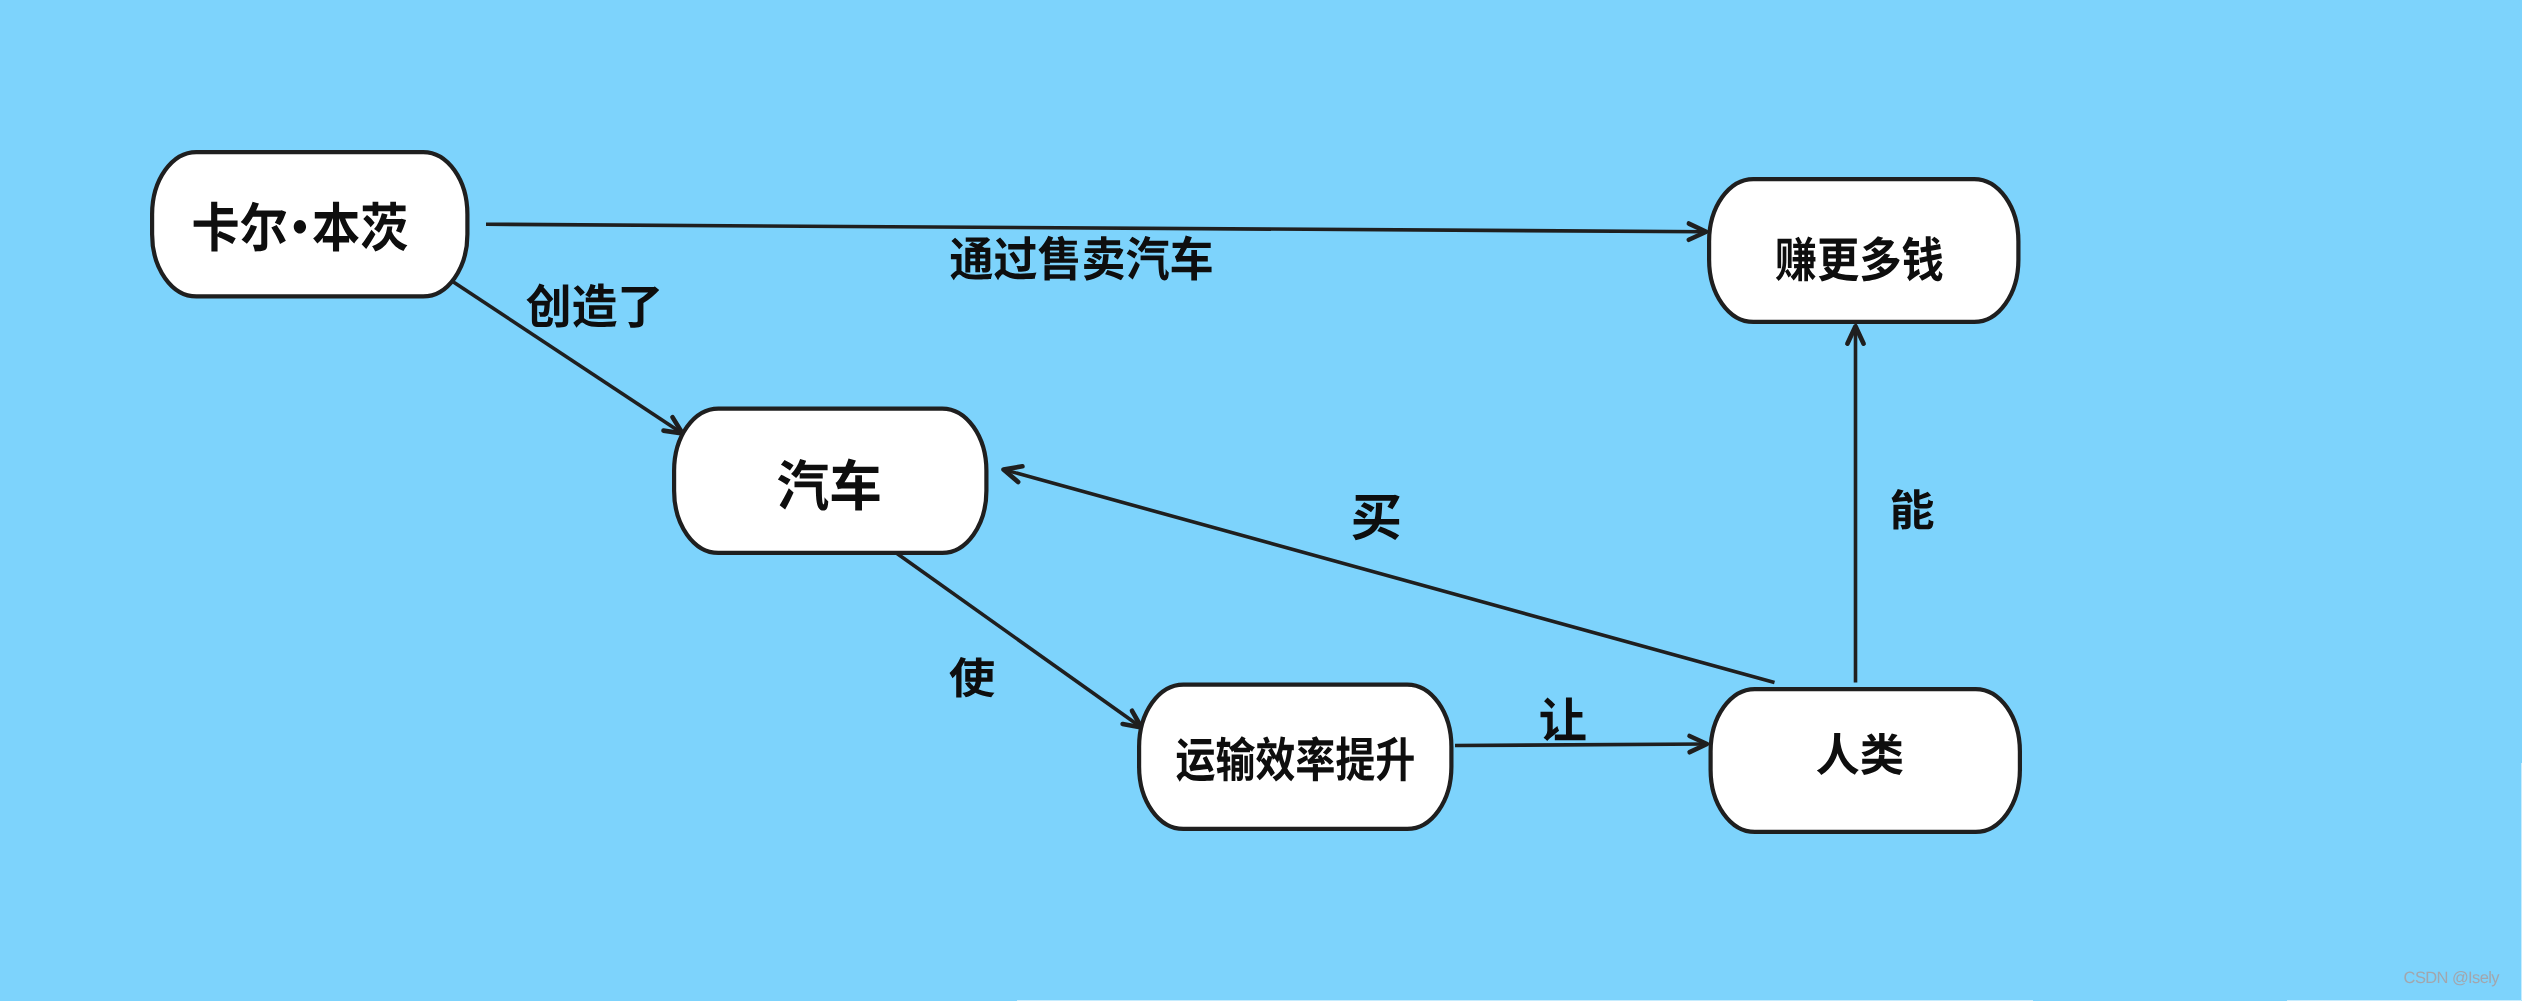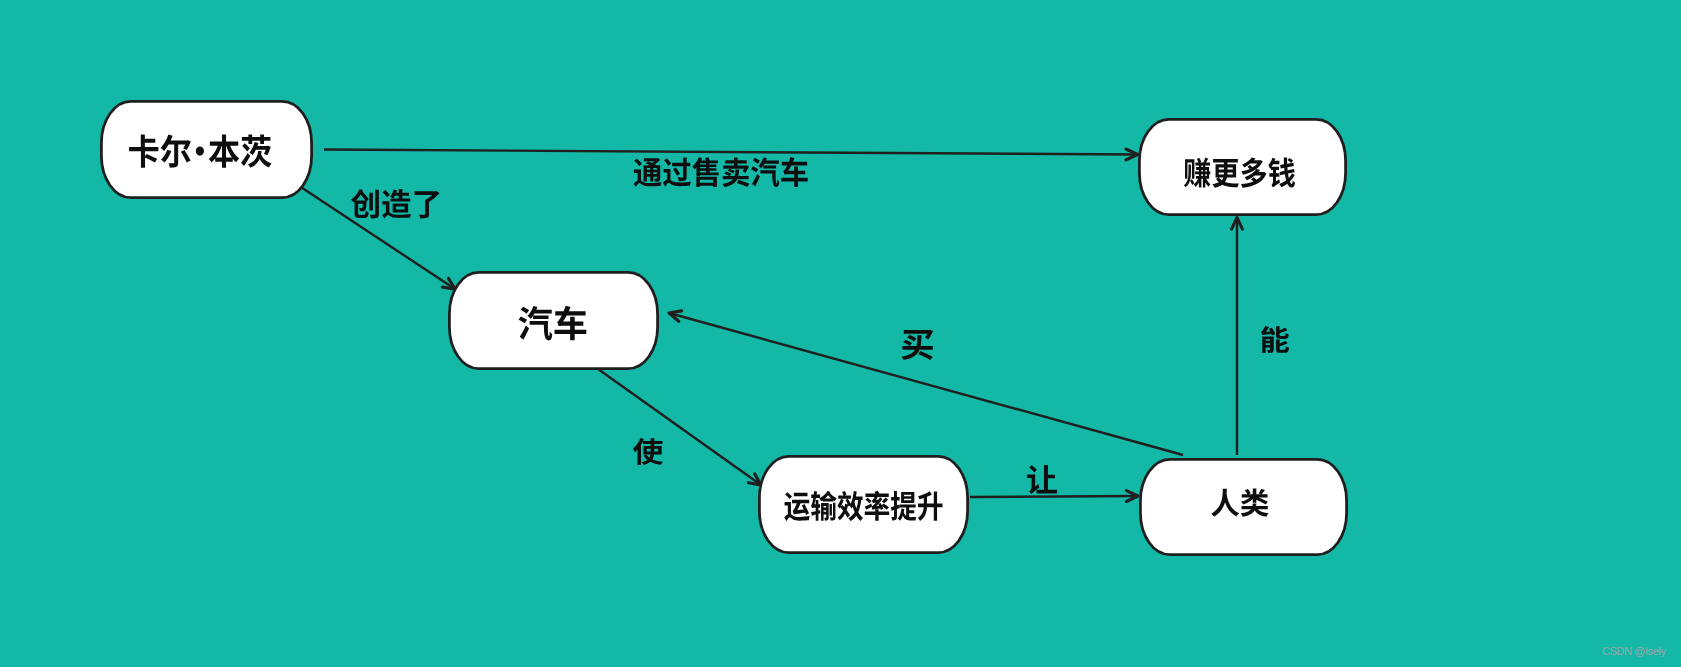--- a/index.html
+++ b/index.html
@@ -1,13 +1,13 @@
 <!DOCTYPE html>
 <html><head><meta charset="utf-8"><style>html,body{margin:0;padding:0;background:#ffffff;}</style></head><body>
-<div style="position:relative;width:1681px;height:667px;background:#14b8a6;overflow:hidden"><svg width="1681" height="667" viewBox="0 0 1681 667">
+<div style="position:relative;width:1681px;height:667px;background:#7dd3fc;overflow:hidden"><svg width="1681" height="667" viewBox="0 0 1681 667">
       <line x1="324" y1="149.5" x2="1137.5" y2="154.5" stroke="#1f1f1f" stroke-width="2.4"></line>
       <polyline points="1125.87,159.84 1137.5,154.5 1125.93,149.02" fill="none" stroke="#1f1f1f" stroke-width="3.1" stroke-linecap="round" stroke-linejoin="round"></polyline>
       <line x1="300" y1="186.5" x2="455" y2="289" stroke="#1f1f1f" stroke-width="2.4"></line>
       <polyline points="442.34,287.11 455,289 448.31,278.09" fill="none" stroke="#1f1f1f" stroke-width="3.1" stroke-linecap="round" stroke-linejoin="round"></polyline>
       <line x1="1183" y1="455" x2="669" y2="313" stroke="#1f1f1f" stroke-width="2.4"></line>
       <polyline points="681.62,310.87 669,313 678.74,321.30" fill="none" stroke="#1f1f1f" stroke-width="3.1" stroke-linecap="round" stroke-linejoin="round"></polyline>
       <line x1="598" y1="369" x2="761" y2="485" stroke="#1f1f1f" stroke-width="2.4"></line>
       <polyline points="748.41,482.68 761,485 754.68,473.87" fill="none" stroke="#1f1f1f" stroke-width="3.1" stroke-linecap="round" stroke-linejoin="round"></polyline>
       <line x1="970" y1="497" x2="1138" y2="496" stroke="#1f1f1f" stroke-width="2.4"></line>
       <polyline points="1126.43,501.48 1138,496 1126.37,490.66" fill="none" stroke="#1f1f1f" stroke-width="3.1" stroke-linecap="round" stroke-linejoin="round"></polyline>

